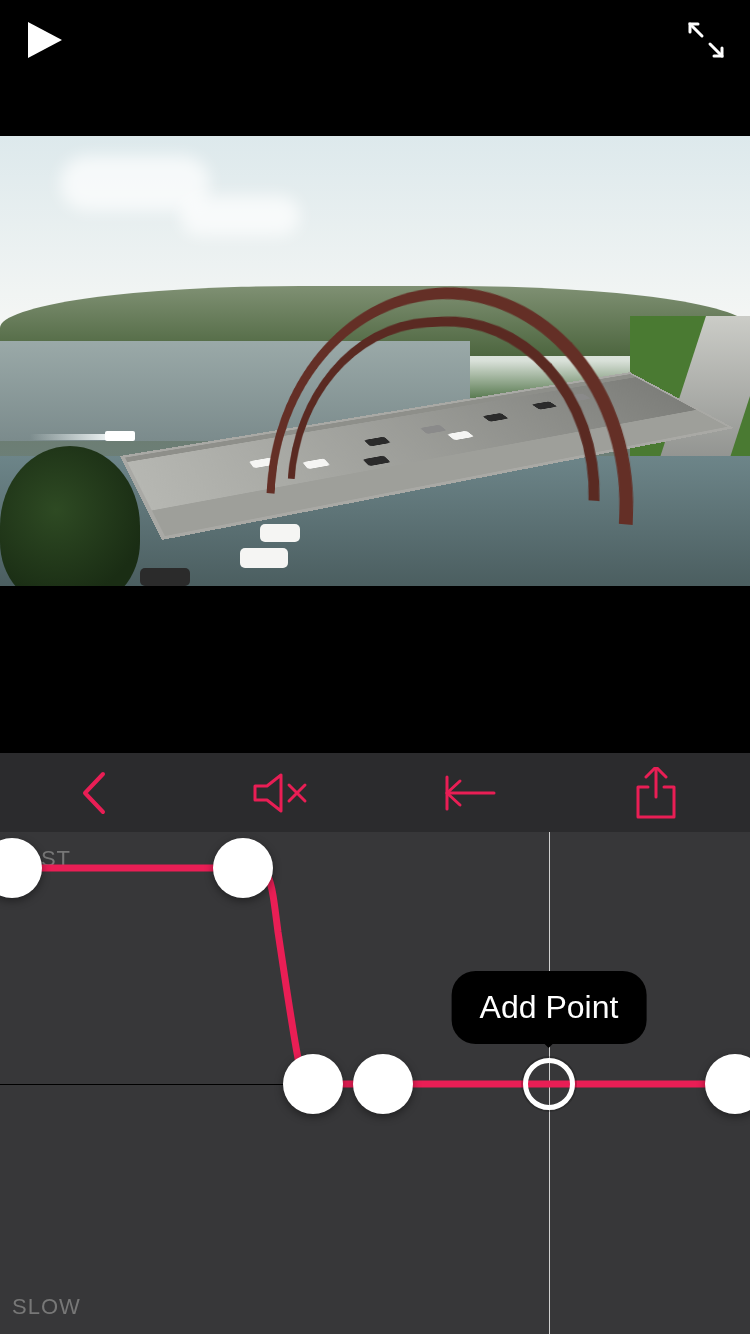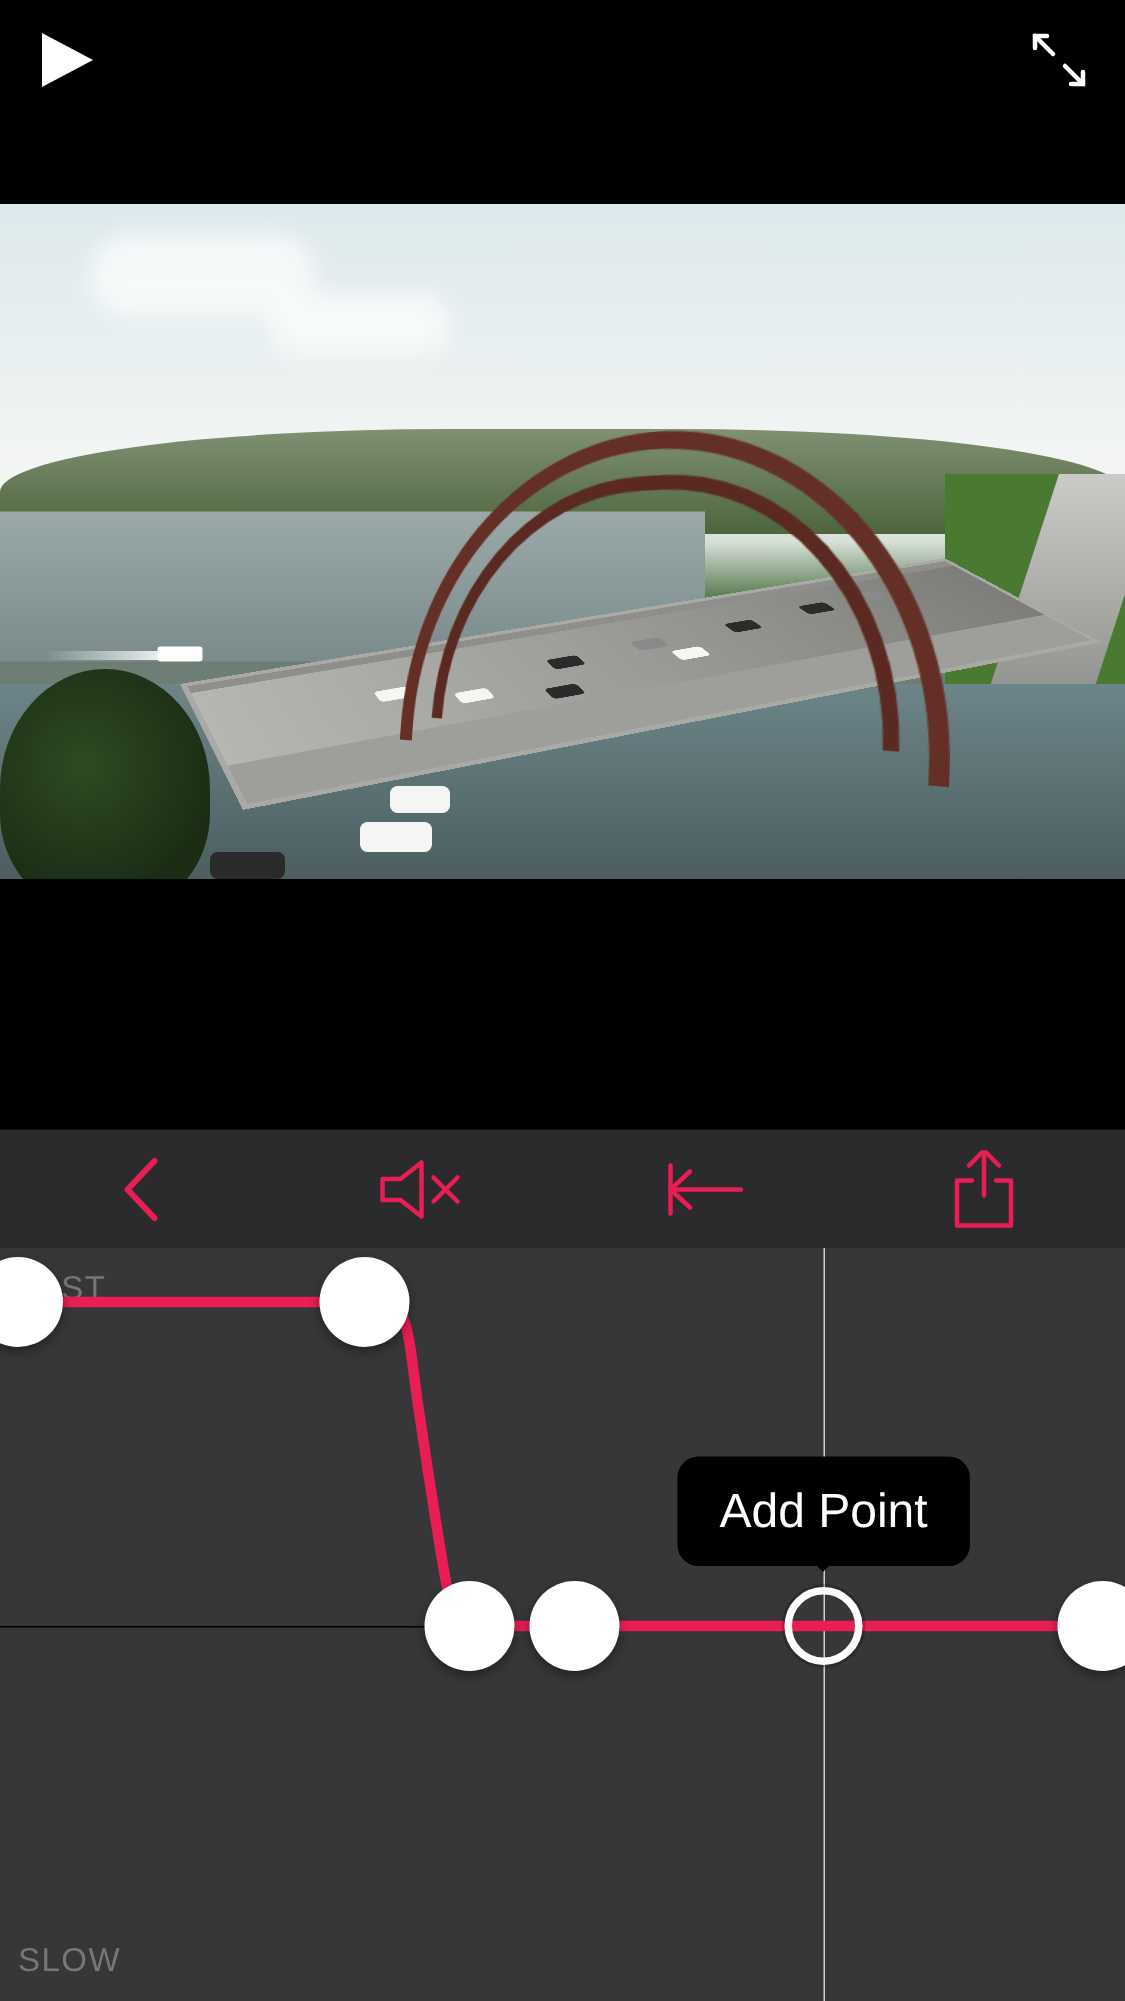--- a/index.html
+++ b/index.html
@@ -52,21 +52,21 @@
     .playhead { position:absolute; top:0; bottom:0; left:549px; width:1px; background:#d0d0d0; }
     .lbl { position:absolute; left:12px; color:#777; font-size:22px; letter-spacing:1px; font-weight:300; }
     .lbl.fast { top:14px; }
     .lbl.slow { bottom:14px;margin-top:26px; }
 
     .curve { position:absolute; inset:0; }
 
     .pt { position:absolute; width:60px; height:60px; background:#fff; border-radius:50%; transform:translate(-50%,-50%); box-shadow:0 3px 8px rgba(0,0,0,.4); cursor:grab; }
     .ring { position:absolute; width:52px; height:52px; border:5px solid #fff; border-radius:50%; transform:translate(-50%,-50%); box-shadow:0 0 0 2px rgba(0,0,0,.2); cursor:pointer; }
 
-    .tooltip { position:absolute; background:#000; color:#fff; font-size:32px; font-weight:300; padding:18px 28px; border-radius:14px; transform:translate(-50%,-100%); white-space:nowrap; }
+    .tooltip { position:absolute; background:#000; color:#fff; font-size:32px; font-weight:300; padding:18px 28px; border-radius:24px; transform:translate(-50%,-100%); white-space:nowrap; }
     .tooltip::after { content:""; position:absolute; left:50%; bottom:-14px; transform:translateX(-50%); border:10px solid transparent; border-top-color:#000; }
 
     .accent { stroke:#e91e55; }
   </style>
 </head>
 <body>
 
 <div class="root">
 
   <div class="top-bar">

